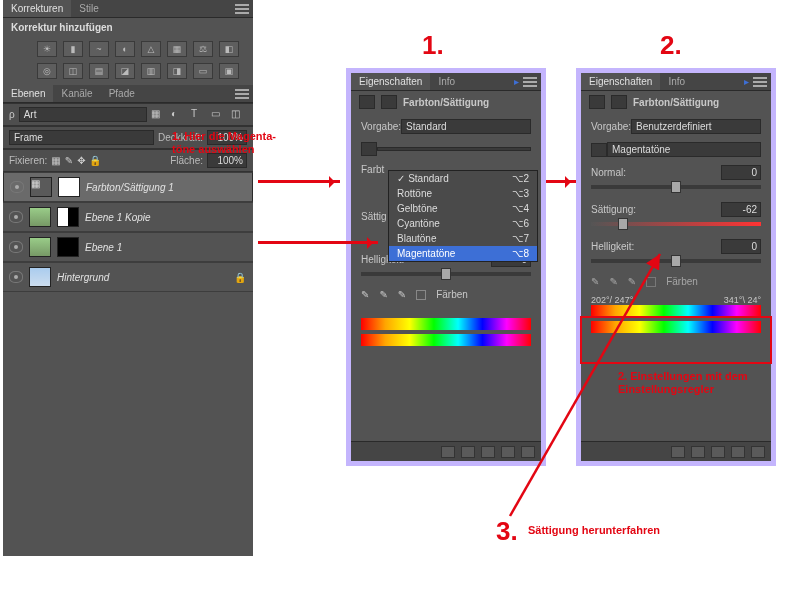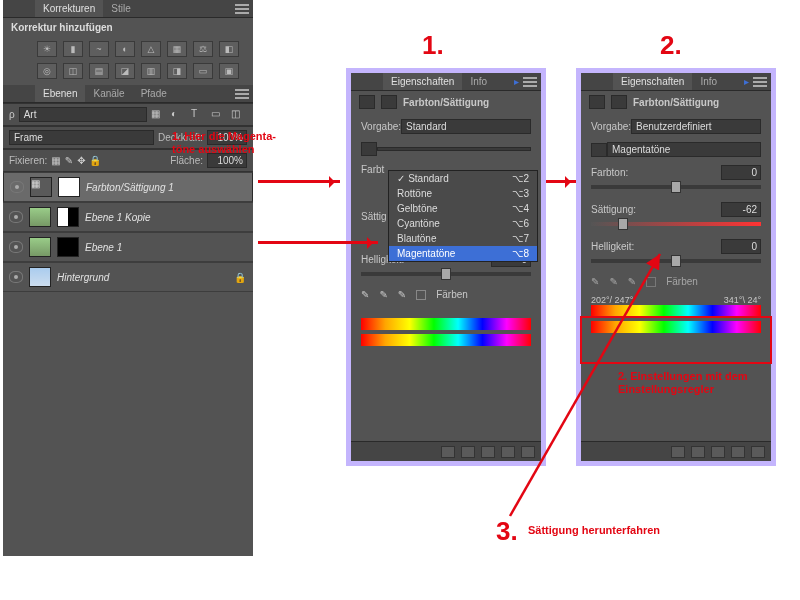--- a/index.html
+++ b/index.html
@@ -1,21 +1,21 @@
 <!DOCTYPE html>
 <html><head>
 <meta charset="utf-8">
 <style>
   * { box-sizing: border-box; margin: 0; padding: 0; font-family: Tahoma, Arial, sans-serif; }
   body { background: #fff; width: 800px; height: 600px; position: relative; overflow: hidden; }
   .ps-panel { background: #535353; color: #c8c8c8; font-size: 10px; }
 
   
   .left-col { position: absolute; left: 3px; top: 0; width: 250px; height: 556px; }
-  .tabbar { display: flex; align-items: center; background: #454545; height: 18px; border-bottom: 1px solid #2a2a2a; padding-left: 32px; }
+  .tabbar { display: flex; align-items: center; background: #454545; height: 18px; border-bottom: 1px solid #2a2a2a; }
   .tab { padding: 3px 8px; color: #aaa; cursor: pointer; }
   .tab.active { background: #535353; color: #e0e0e0; }
   .tabbar .gap { flex: 1; }
   .menu-ic { width: 14px; height: 10px; background: linear-gradient(#aaa,#aaa) 0 0/100% 2px no-repeat, linear-gradient(#aaa,#aaa) 0 4px/100% 2px no-repeat, linear-gradient(#aaa,#aaa) 0 8px/100% 2px no-repeat; margin-right: 4px; }
   .section-title { padding: 4px 8px; font-weight: bold; color: #ddd; }
   .icon-grid { display: flex; flex-wrap: wrap; gap: 6px; padding: 4px 10px 6px 34px; }
   .icon-grid .ic { width: 20px; height: 16px; background: #5e5e5e; border: 1px solid #3a3a3a; display: flex; align-items: center; justify-content: center; color: #bbb; font-size: 9px; }
   .subbar { display: flex; align-items: center; gap: 4px; padding: 3px 6px; background: #4e4e4e; border-top: 1px solid #323232; border-bottom: 1px solid #323232; }
   .sel { background: #3a3a3a; border: 1px solid #2a2a2a; color: #ddd; padding: 1px 4px; font-size: 10px; flex: 1; }
   .numbox { background: #3a3a3a; border: 1px solid #2a2a2a; color: #ddd; width: 40px; text-align: right; padding: 1px 3px; font-size: 10px; }
@@ -270,21 +270,21 @@
     <div class="row">
       <span>Vorgabe:</span>
       <div class="sel">Benutzerdefiniert</div>
     </div>
     <div class="row">
       <span class="mini-ic"></span>
       <div class="sel" style="flex:2">Magentatöne</div>
     </div>
     <div>
       <div class="row">
-          <span>Farbton:</span>
+          <span>Normal:</span>
           <div style="flex:1"></div>
           <div class="numbox">0</div>
         </div>
       <div class="slider">
           <div class="track hue-grad"></div>
           <div class="knob" style="left:50%"></div>
         </div>
     </div>
     <div>
       <div class="row">

